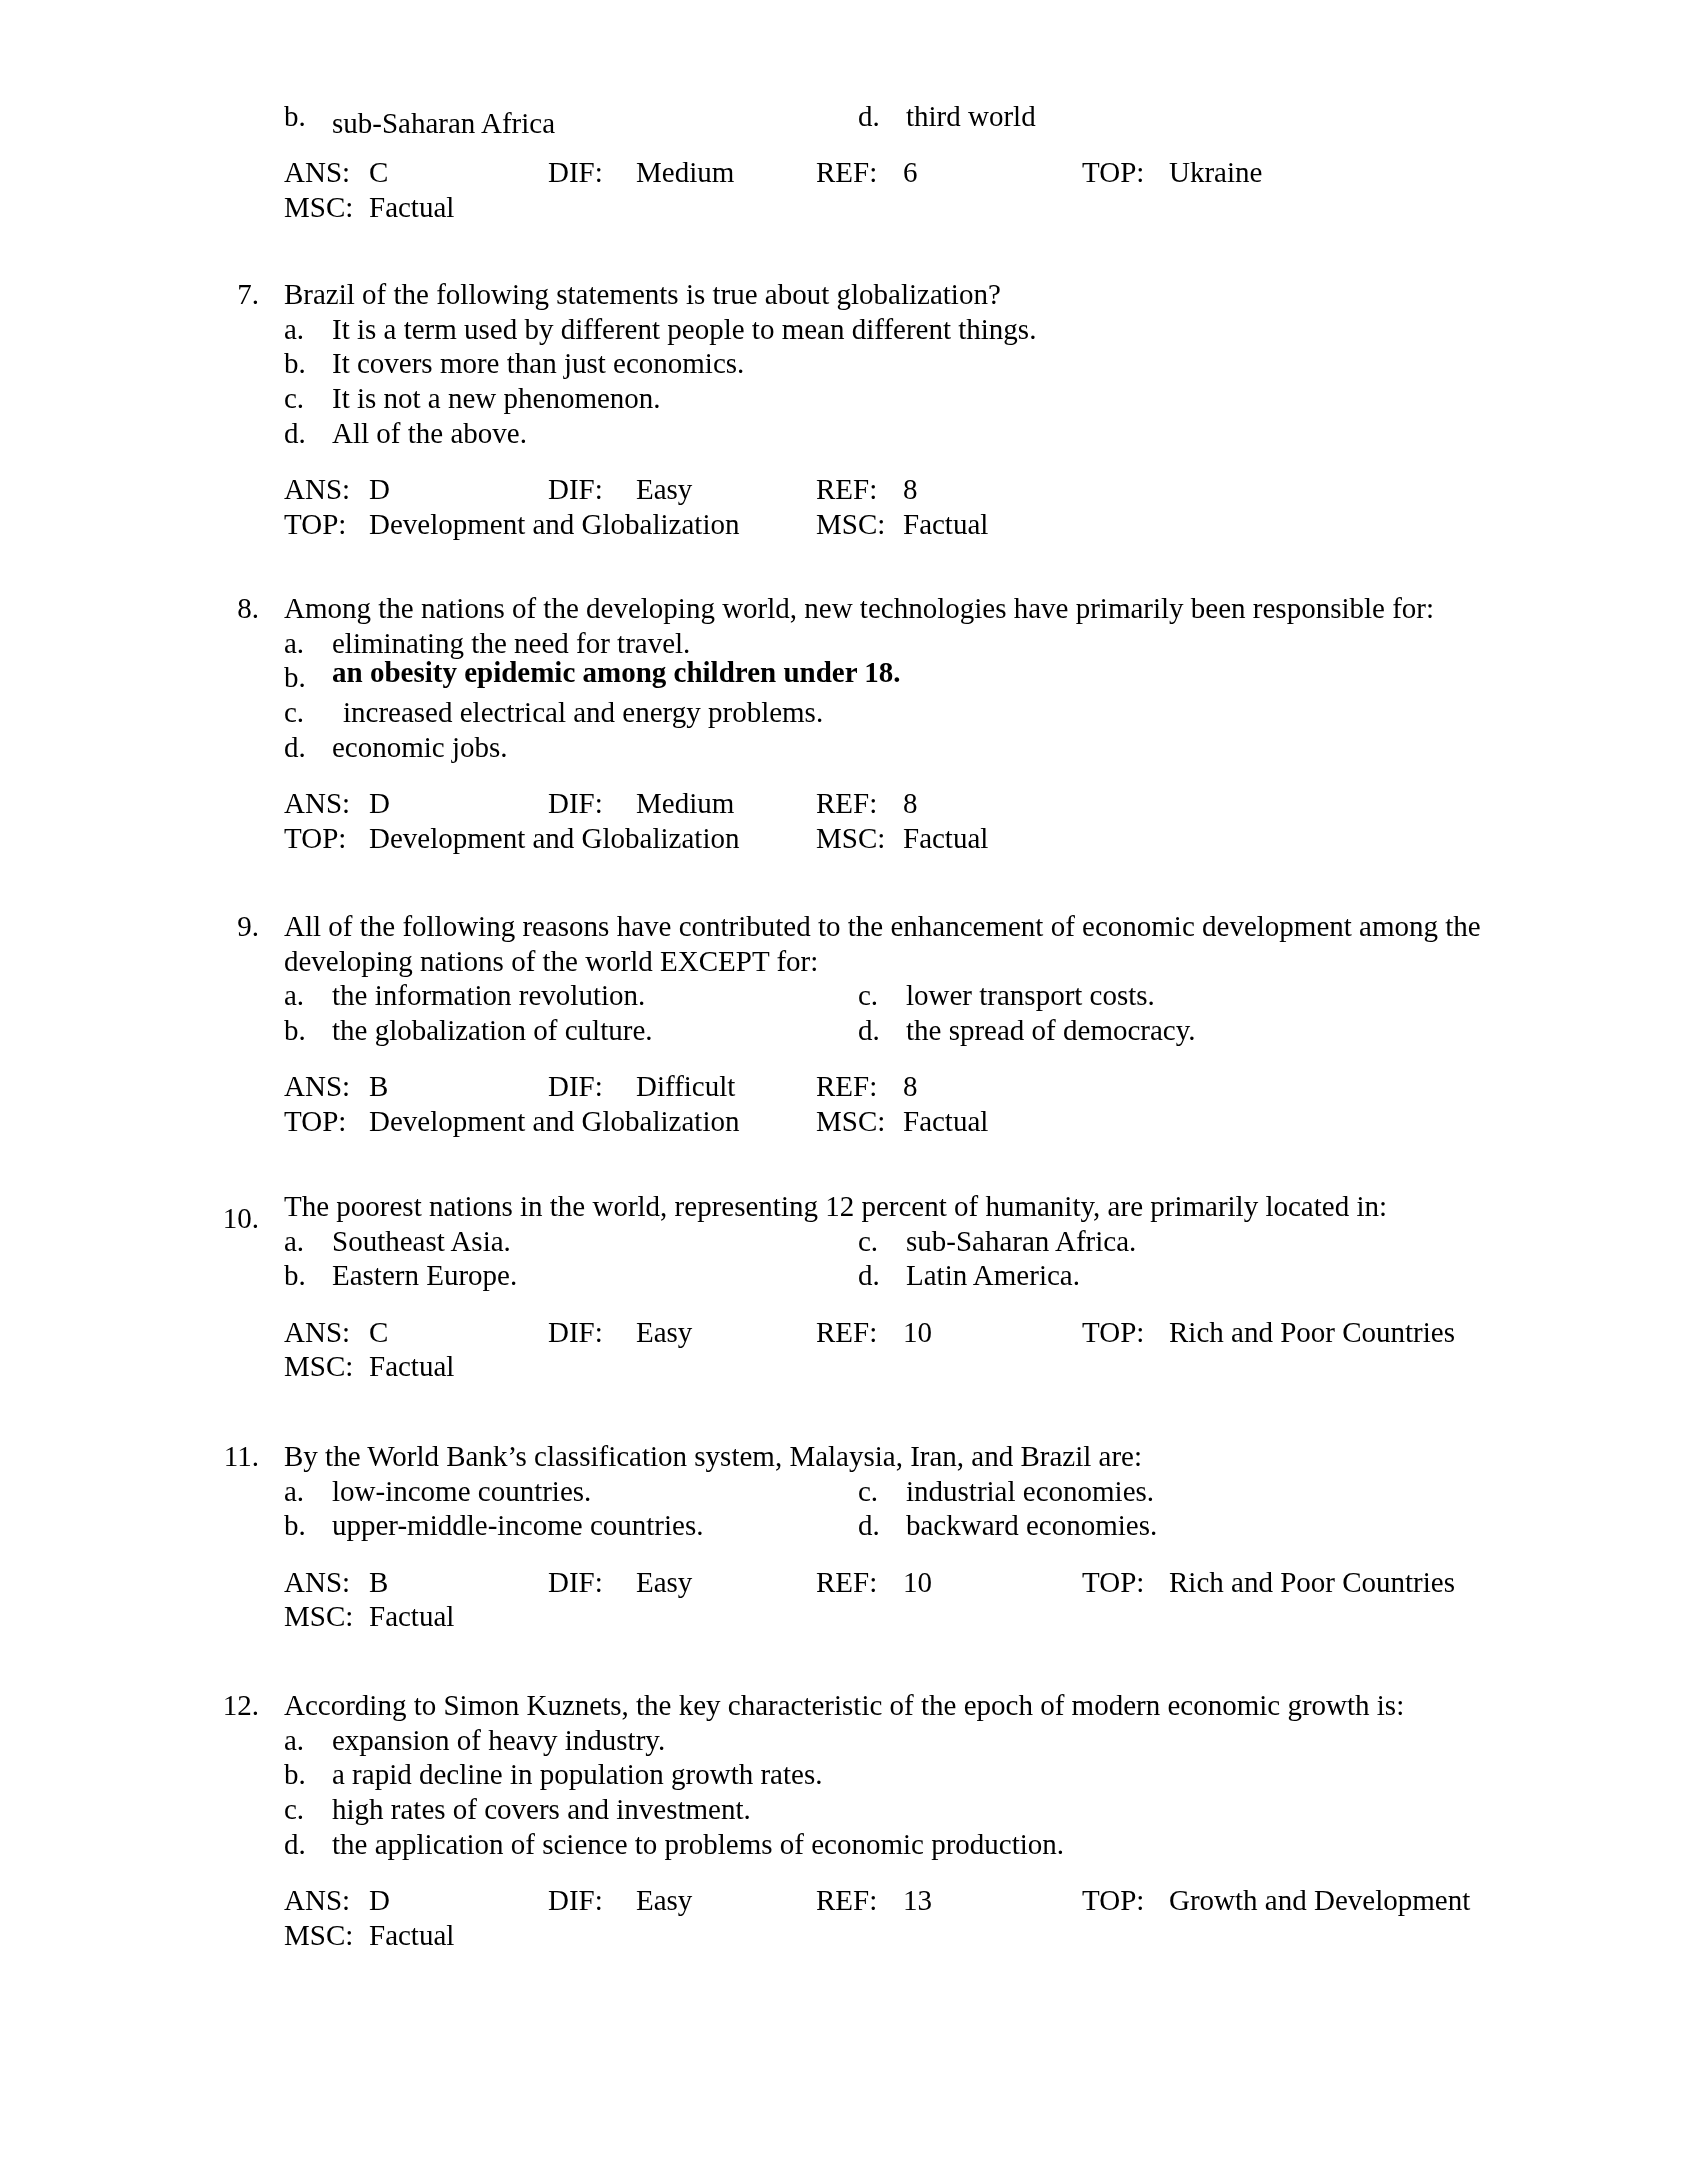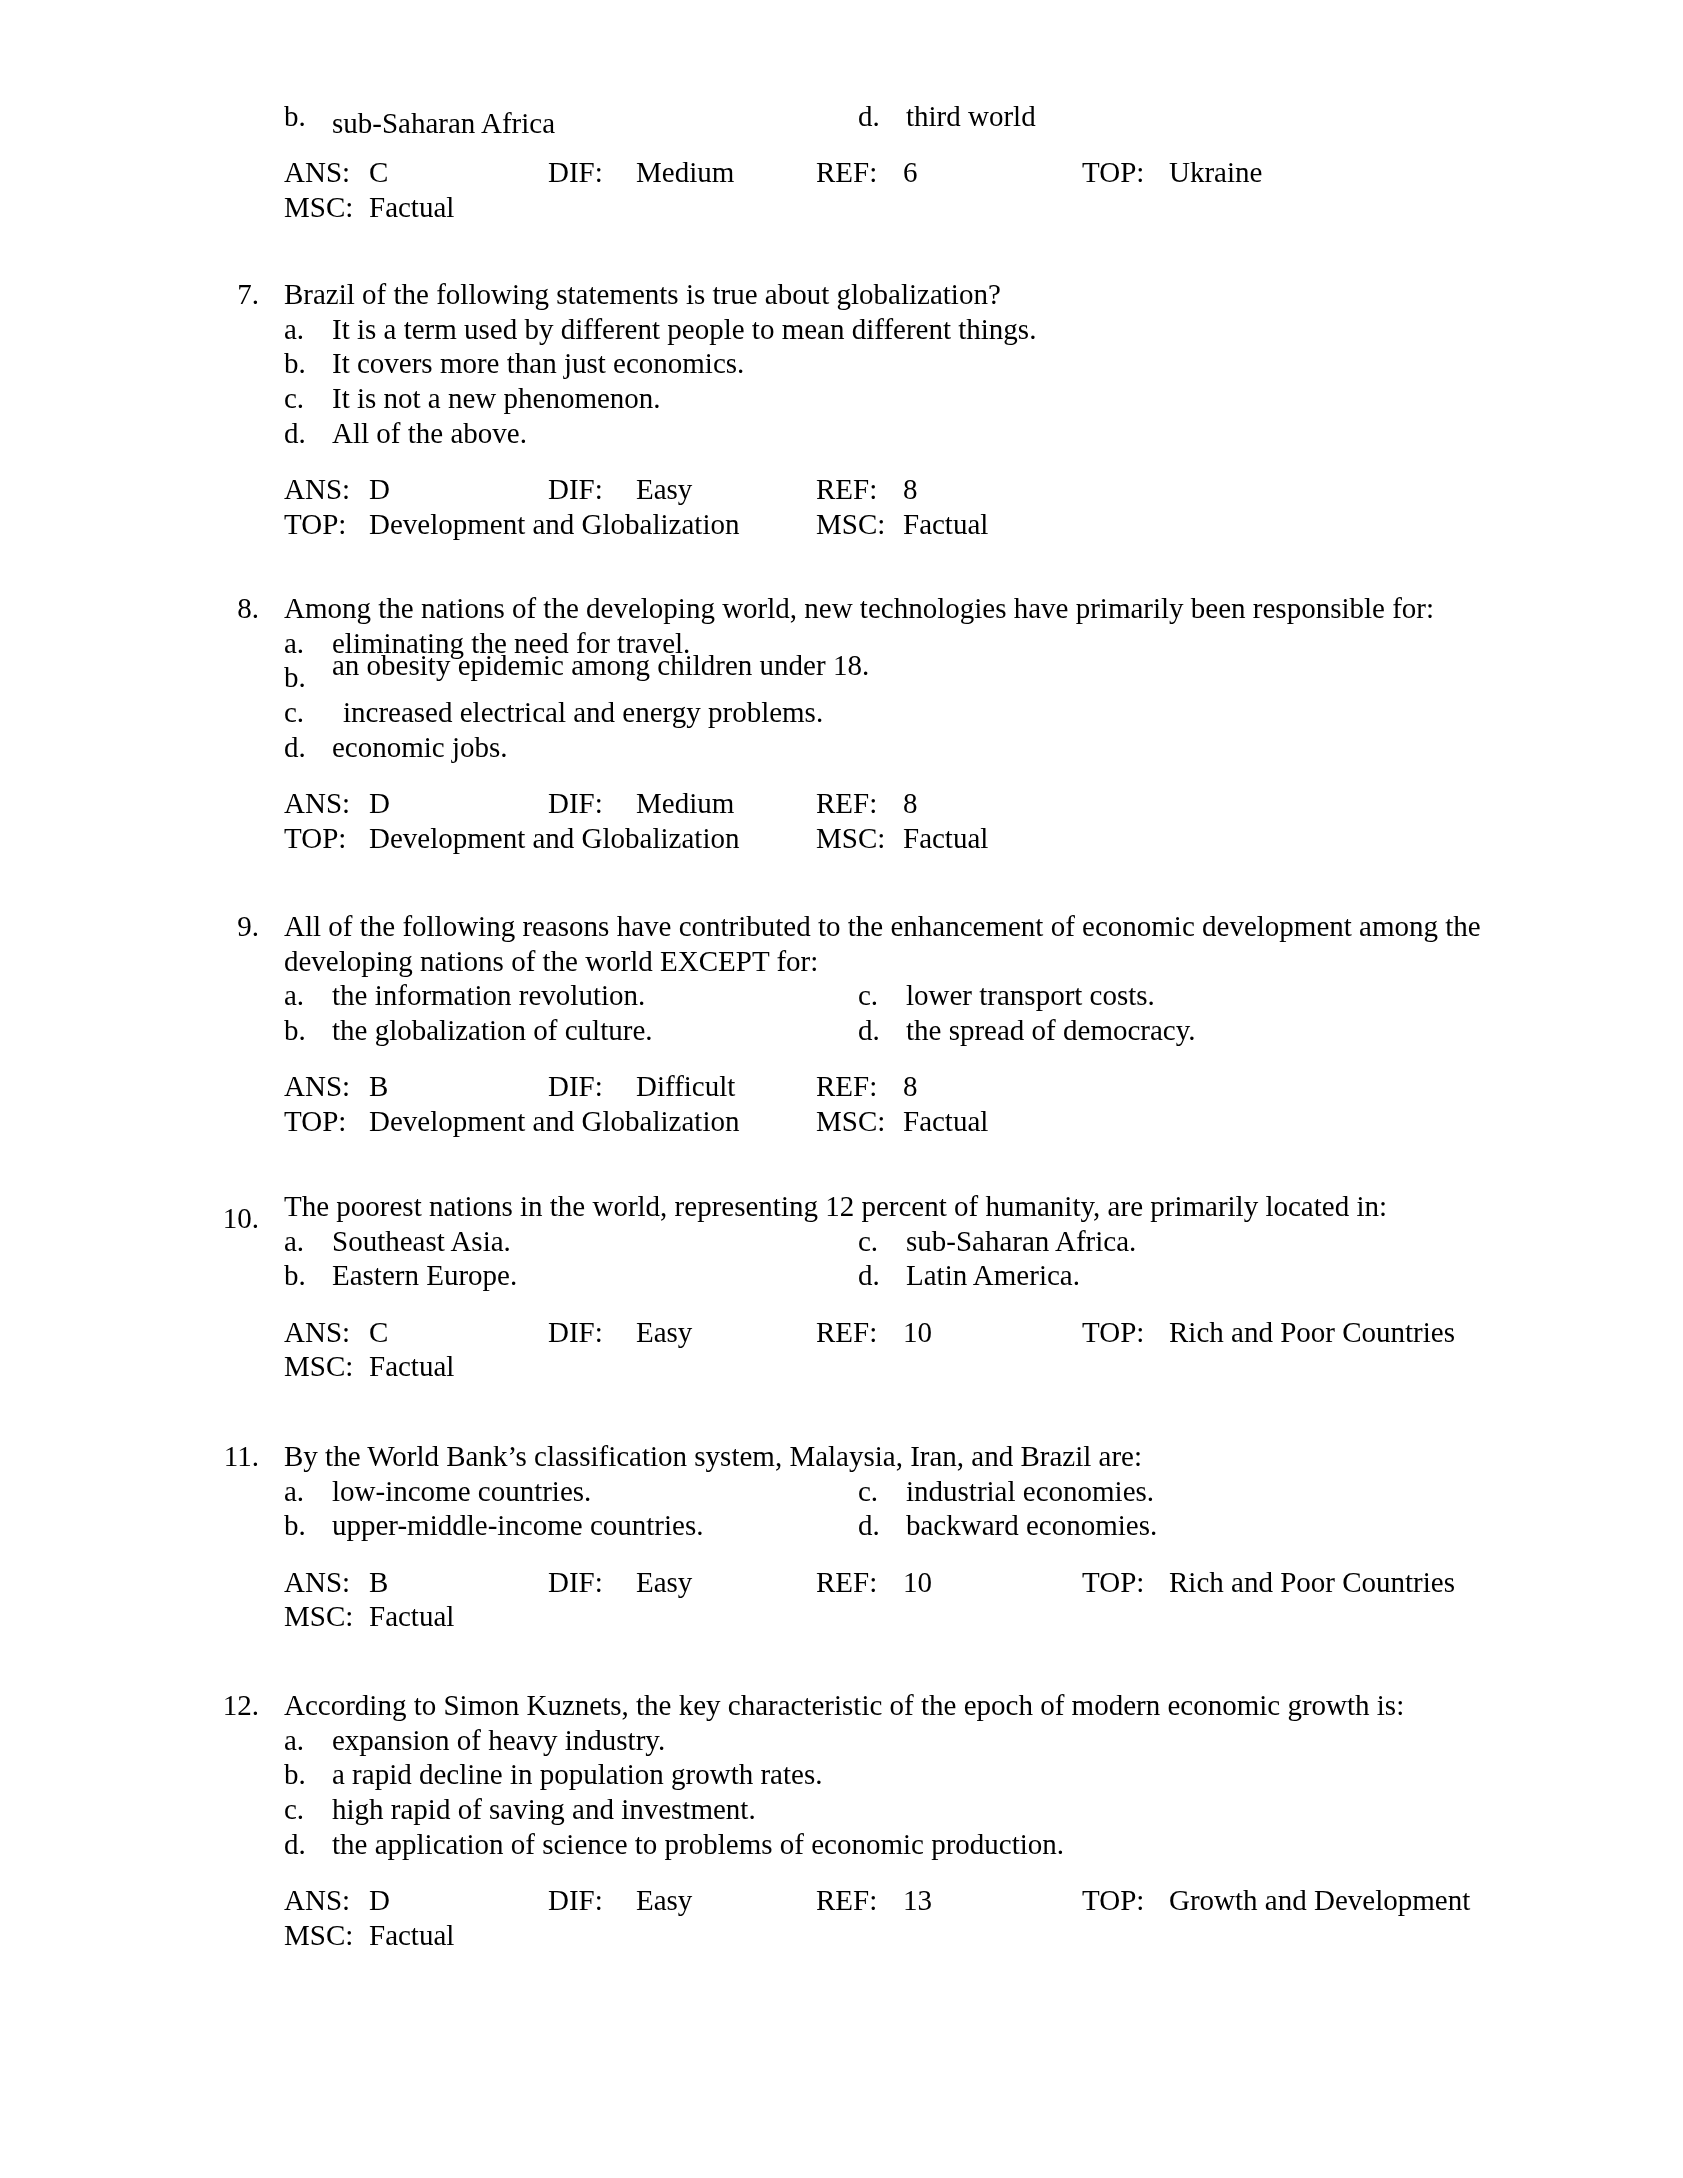--- a/index.html
+++ b/index.html
@@ -68,21 +68,21 @@
       <span class="line c3v" style="top:230px;">Factual</span>
     </div>
   </div>
 
   <div class="block" style="top:591px;">
     <span class="line qnum" style="top:0px;">8.</span>
     <span class="line qtext" style="top:0px;">Among the nations of the developing world, new technologies have primarily been responsible for:</span>
     <span class="line optl1" style="top:35px;">a.</span>
     <span class="line optt1" style="top:35px;">eliminating the need for travel.</span>
     <span class="line optl1" style="top:69px;">b.</span>
-    <span class="line optt1" style="top:57px;">an obesity epidemic among children under 18.</span>
+    <span class="line optt1" style="top:64px;font-weight:bold;">an obesity epidemic among children under 18.</span>
     <span class="line optl1" style="top:104px;">c.</span>
     <span class="line optt1" style="top:104px;margin-left:11px;">increased electrical and energy problems.</span>
     <span class="line optl1" style="top:139px;">d.</span>
     <span class="line optt1" style="top:139px;">economic jobs.</span>
     <div>
       <span class="line c1l" style="top:195px;">ANS:</span>
       <span class="line c1v" style="top:195px;">D</span>
       <span class="line c2l" style="top:195px;">DIF:</span>
       <span class="line c2v" style="top:195px;">Medium</span>
       <span class="line c3l" style="top:195px;">REF:</span>
@@ -171,21 +171,21 @@
   </div>
 
   <div class="block" style="top:1688px;">
     <span class="line qnum" style="top:0px;">12.</span>
     <span class="line qtext" style="top:0px;">According to Simon Kuznets, the key characteristic of the epoch of modern economic growth is:</span>
     <span class="line optl1" style="top:35px;">a.</span>
     <span class="line optt1" style="top:35px;">expansion of heavy industry.</span>
     <span class="line optl1" style="top:69px;">b.</span>
     <span class="line optt1" style="top:69px;">a rapid decline in population growth rates.</span>
     <span class="line optl1" style="top:104px;">c.</span>
-    <span class="line optt1" style="top:104px;">high rapid of saving and investment.</span>
+    <span class="line optt1" style="top:104px;">high rates of covers and investment.</span>
     <span class="line optl1" style="top:139px;">d.</span>
     <span class="line optt1" style="top:139px;">the application of science to problems of economic production.</span>
     <div>
       <span class="line c1l" style="top:195px;">ANS:</span>
       <span class="line c1v" style="top:195px;">D</span>
       <span class="line c2l" style="top:195px;">DIF:</span>
       <span class="line c2v" style="top:195px;">Easy</span>
       <span class="line c3l" style="top:195px;">REF:</span>
       <span class="line c3v" style="top:195px;">13</span>
       <span class="line c4l" style="top:195px;">TOP:</span>

